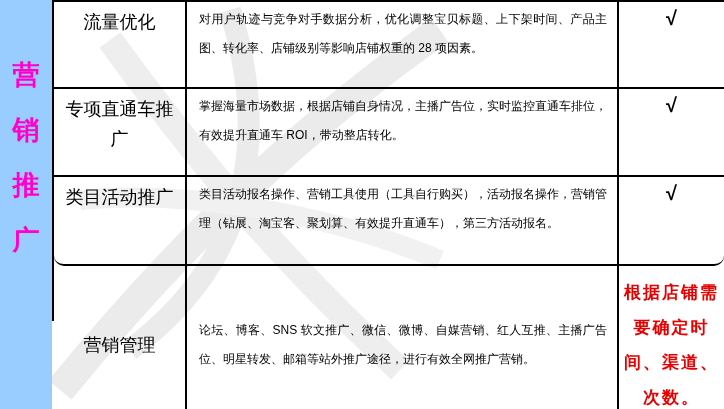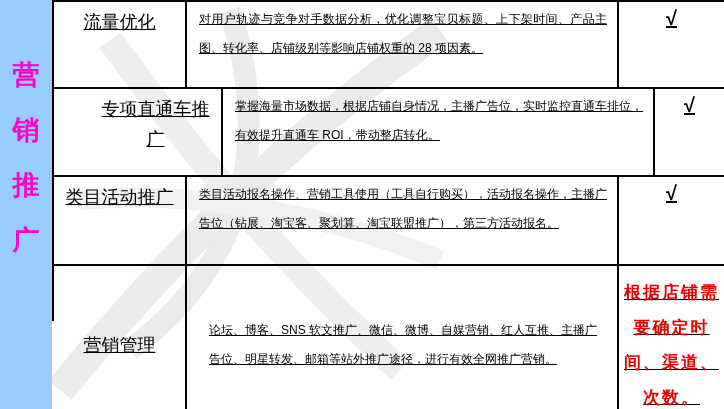--- a/index.html
+++ b/index.html
@@ -29,27 +29,26 @@
     font-size:27px; font-weight:bold; line-height:27px;
   }
   
   .table {
     position:absolute; left:52px; top:0; width:672px; height:321px;
     border-left:2px solid var(--border,#000);
     border-top:2px solid var(--border,#000);
     box-sizing:border-box;
     z-index:1;
     background:transparent;
-    text-decoration:underline;
   }
   .row { display:flex; box-sizing:border-box; }
   .row.bordered { border-bottom:2px solid var(--border,#000); }
   .row1 { height:87px; }
-  .row2 { height:88px;padding-left:36px; }
-  .row3 { height:89px; }
+  .row2 { height:88px; }
+  .row3 { height:89px;border-radius:10px; }
   .row4 { height:143px; }
   .cell { box-sizing:border-box; overflow:hidden; }
   .cell-label {
     width:133px; border-right:2px solid var(--border,#000);
     text-align:center; font-size:18px; line-height:30px;
     padding:5px 8px 0 8px;
   }
   .cell-desc {
     width:432px; border-right:2px solid var(--border,#000);
     font-size:12px; line-height:29px;
@@ -57,21 +56,21 @@
     text-align:justify;
   }
   .cell-status {
     flex:1; text-align:center;
     font-size:20px; font-weight:bold;
     padding-top:5px;
   }
   
   .row4 .cell { display:flex; align-items:center; padding-top:14px; }
   .row4 .cell-label { justify-content:center; }
-  .row4 .cell-desc p { margin:10px; }
+  .row4 .cell-desc p { margin:0; }
   .row4 .cell-status { justify-content:center; }
   .note {
     color:var(--note-color,#e60000);
     font-size:17px; font-weight:bold; line-height:35px;
     letter-spacing:2px; text-align:center;
     padding:0 4px;
   }
 </style>
 </head>
 <body>
@@ -101,21 +100,21 @@
     </div>
 
     <div class="row row2 bordered">
       <div class="cell cell-label">专项直通车推广</div>
       <div class="cell cell-desc">掌握海量市场数据，根据店铺自身情况，主播广告位，实时监控直通车排位，有效提升直通车 ROI，带动整店转化。</div>
       <div class="cell cell-status">√</div>
     </div>
 
     <div class="row row3 bordered">
       <div class="cell cell-label">类目活动推广</div>
-      <div class="cell cell-desc">类目活动报名操作、营销工具使用（工具自行购买），活动报名操作，主播广告位（钻展、淘宝客、聚划算、淘宝联盟推广），第三方活动报名。</div>
+      <div class="cell cell-desc">类目活动报名操作、营销工具使用（工具自行购买），活动报名操作，营销管理（钻展、淘宝客、聚划算、有效提升直通车），第三方活动报名。</div>
       <div class="cell cell-status">√</div>
     </div>
 
     <div class="row row4">
       <div class="cell cell-label">营销管理</div>
       <div class="cell cell-desc">
           <p>论坛、博客、SNS 软文推广、微信、微博、自媒营销、红人互推、主播广告位、明星转发、邮箱等站外推广途径，进行有效全网推广营销。</p>
         </div>
       <div class="cell cell-status">
           <span class="note">根据店铺需要确定时间、渠道、次数。</span>

